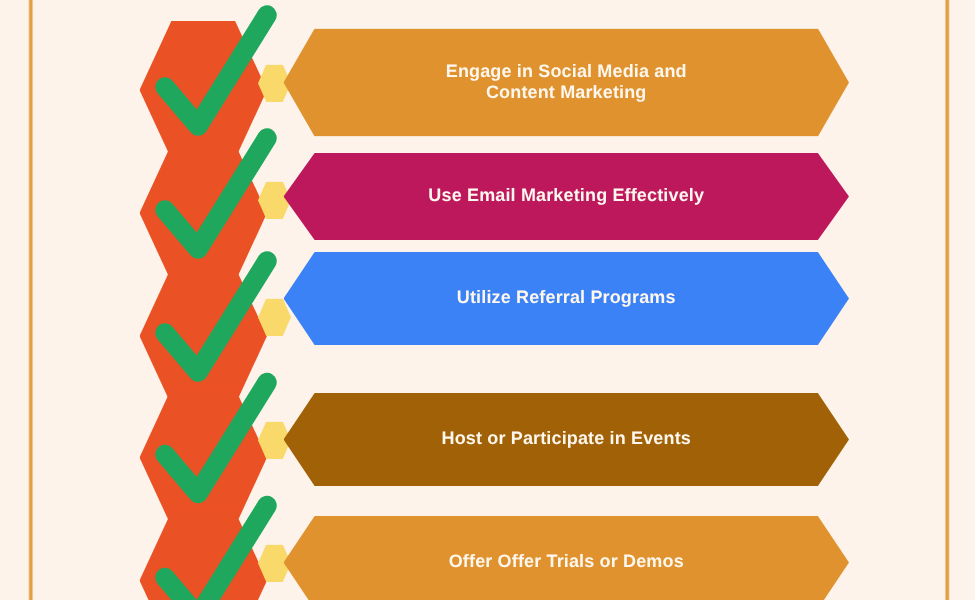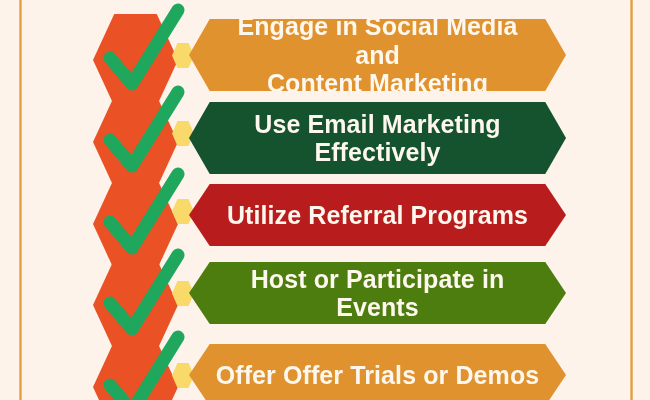--- a/index.html
+++ b/index.html
@@ -91,21 +91,21 @@
     display: flex;
     align-items: center;
     justify-content: center;
     -webkit-clip-path: polygon(5.5% 0%, 94.5% 0%, 100% 50%, 94.5% 100%, 5.5% 100%, 0% 50%);
     clip-path: polygon(5.5% 0%, 94.5% 0%, 100% 50%, 94.5% 100%, 5.5% 100%, 0% 50%);
   }
   .banner-label {
     color: #fdf7ee;
     font-family: "Liberation Sans Narrow", "Liberation Sans", sans-serif;
     font-weight: bold;
-    font-size: 25px;
+    font-size: 12px;
     line-height: 1.14;
     letter-spacing: 0.1px;
     text-align: center;
     width: 86%;
     white-space: pre-line;
   }
 </style>
 </head>
 <body>
 
@@ -129,45 +129,45 @@
         </div>
       </div>
       <div class="row">
         <div class="hex-check" style="top: 96px; background: rgb(234, 81, 37);"></div>
         <div class="check-mark" style="top: 86px;">
           <svg viewBox="0 0 92 96" xmlns="http://www.w3.org/2000/svg">
             <path d="M14 54 L36 80 L82 6" fill="none" stroke="#1fa85d" stroke-width="13" stroke-linecap="round" stroke-linejoin="round"></path>
           </svg>
         </div>
         <div class="connector-hex" style="top: 121px; background: rgb(248, 217, 106);"></div>
-        <div class="banner" style="top: 102px; height: 72px; background: #14532d;">
+        <div class="banner" style="top: 102px; height: 58px; background: #be185d;">
           <div class="banner-label" style="color: rgb(253, 247, 238);">Use Email Marketing Effectively</div>
         </div>
       </div>
       <div class="row">
         <div class="hex-check" style="top: 178px; background: rgb(234, 81, 37);"></div>
         <div class="check-mark" style="top: 168px;">
           <svg viewBox="0 0 92 96" xmlns="http://www.w3.org/2000/svg">
             <path d="M14 54 L36 80 L82 6" fill="none" stroke="#1fa85d" stroke-width="13" stroke-linecap="round" stroke-linejoin="round"></path>
           </svg>
         </div>
         <div class="connector-hex" style="top: 199px; background: rgb(248, 217, 106);"></div>
-        <div class="banner" style="top: 184px; height: 62px; background: #b91c1c;">
+        <div class="banner" style="top: 168px; height: 62px; background: #3b82f6;">
           <div class="banner-label" style="color: rgb(253, 247, 238);">Utilize Referral Programs</div>
         </div>
       </div>
       <div class="row">
         <div class="hex-check" style="top: 259px; background: rgb(234, 81, 37);"></div>
         <div class="check-mark" style="top: 249px;">
           <svg viewBox="0 0 92 96" xmlns="http://www.w3.org/2000/svg">
             <path d="M14 54 L36 80 L82 6" fill="none" stroke="#1fa85d" stroke-width="13" stroke-linecap="round" stroke-linejoin="round"></path>
           </svg>
         </div>
         <div class="connector-hex" style="top: 281px; background: rgb(248, 217, 106);"></div>
-        <div class="banner" style="top: 262px; height: 62px; background: #4d7c0f;">
+        <div class="banner" style="top: 262px; height: 62px; background: #a16207;">
           <div class="banner-label" style="color: rgb(253, 247, 238);">Host or Participate in Events</div>
         </div>
       </div>
       <div class="row">
         <div class="hex-check" style="top: 341px; background: rgb(234, 81, 37);"></div>
         <div class="check-mark" style="top: 331px;">
           <svg viewBox="0 0 92 96" xmlns="http://www.w3.org/2000/svg">
             <path d="M14 54 L36 80 L82 6" fill="none" stroke="#1fa85d" stroke-width="13" stroke-linecap="round" stroke-linejoin="round"></path>
           </svg>
         </div>

